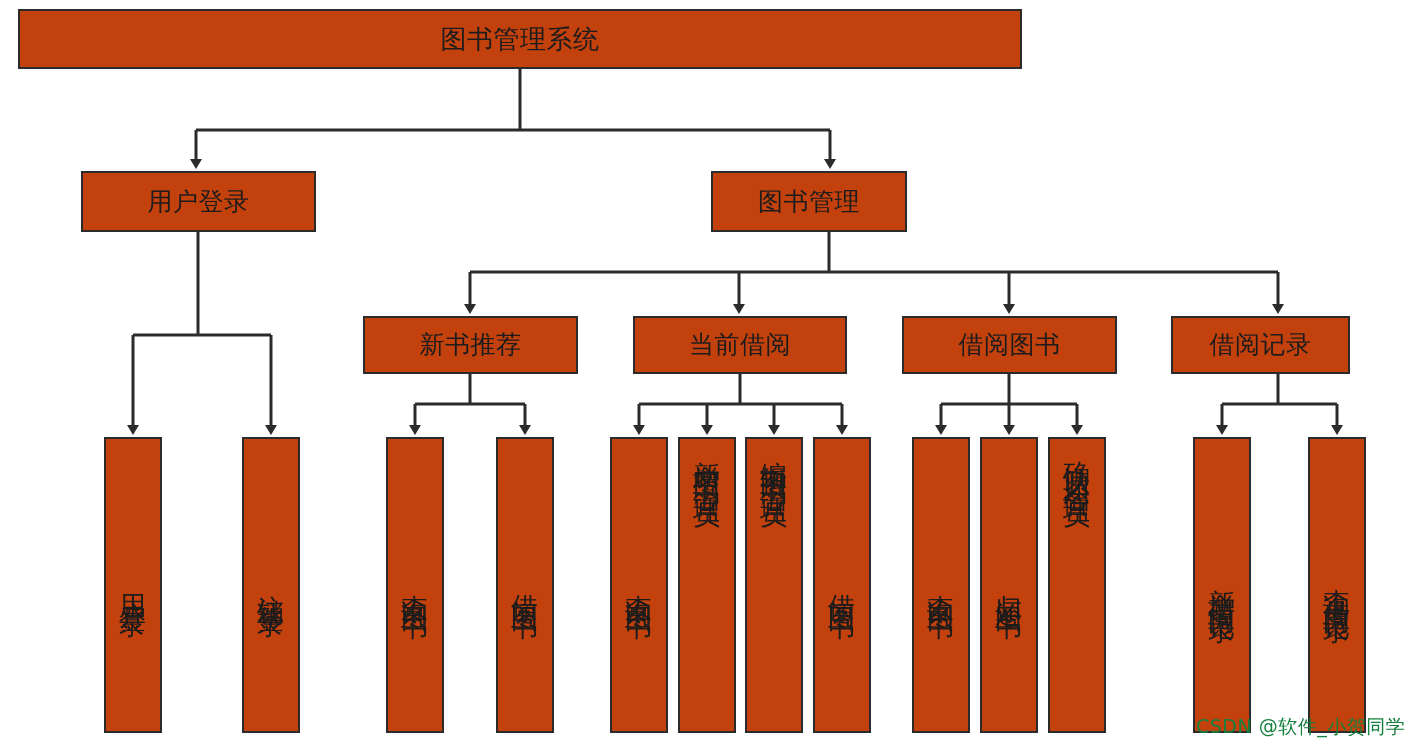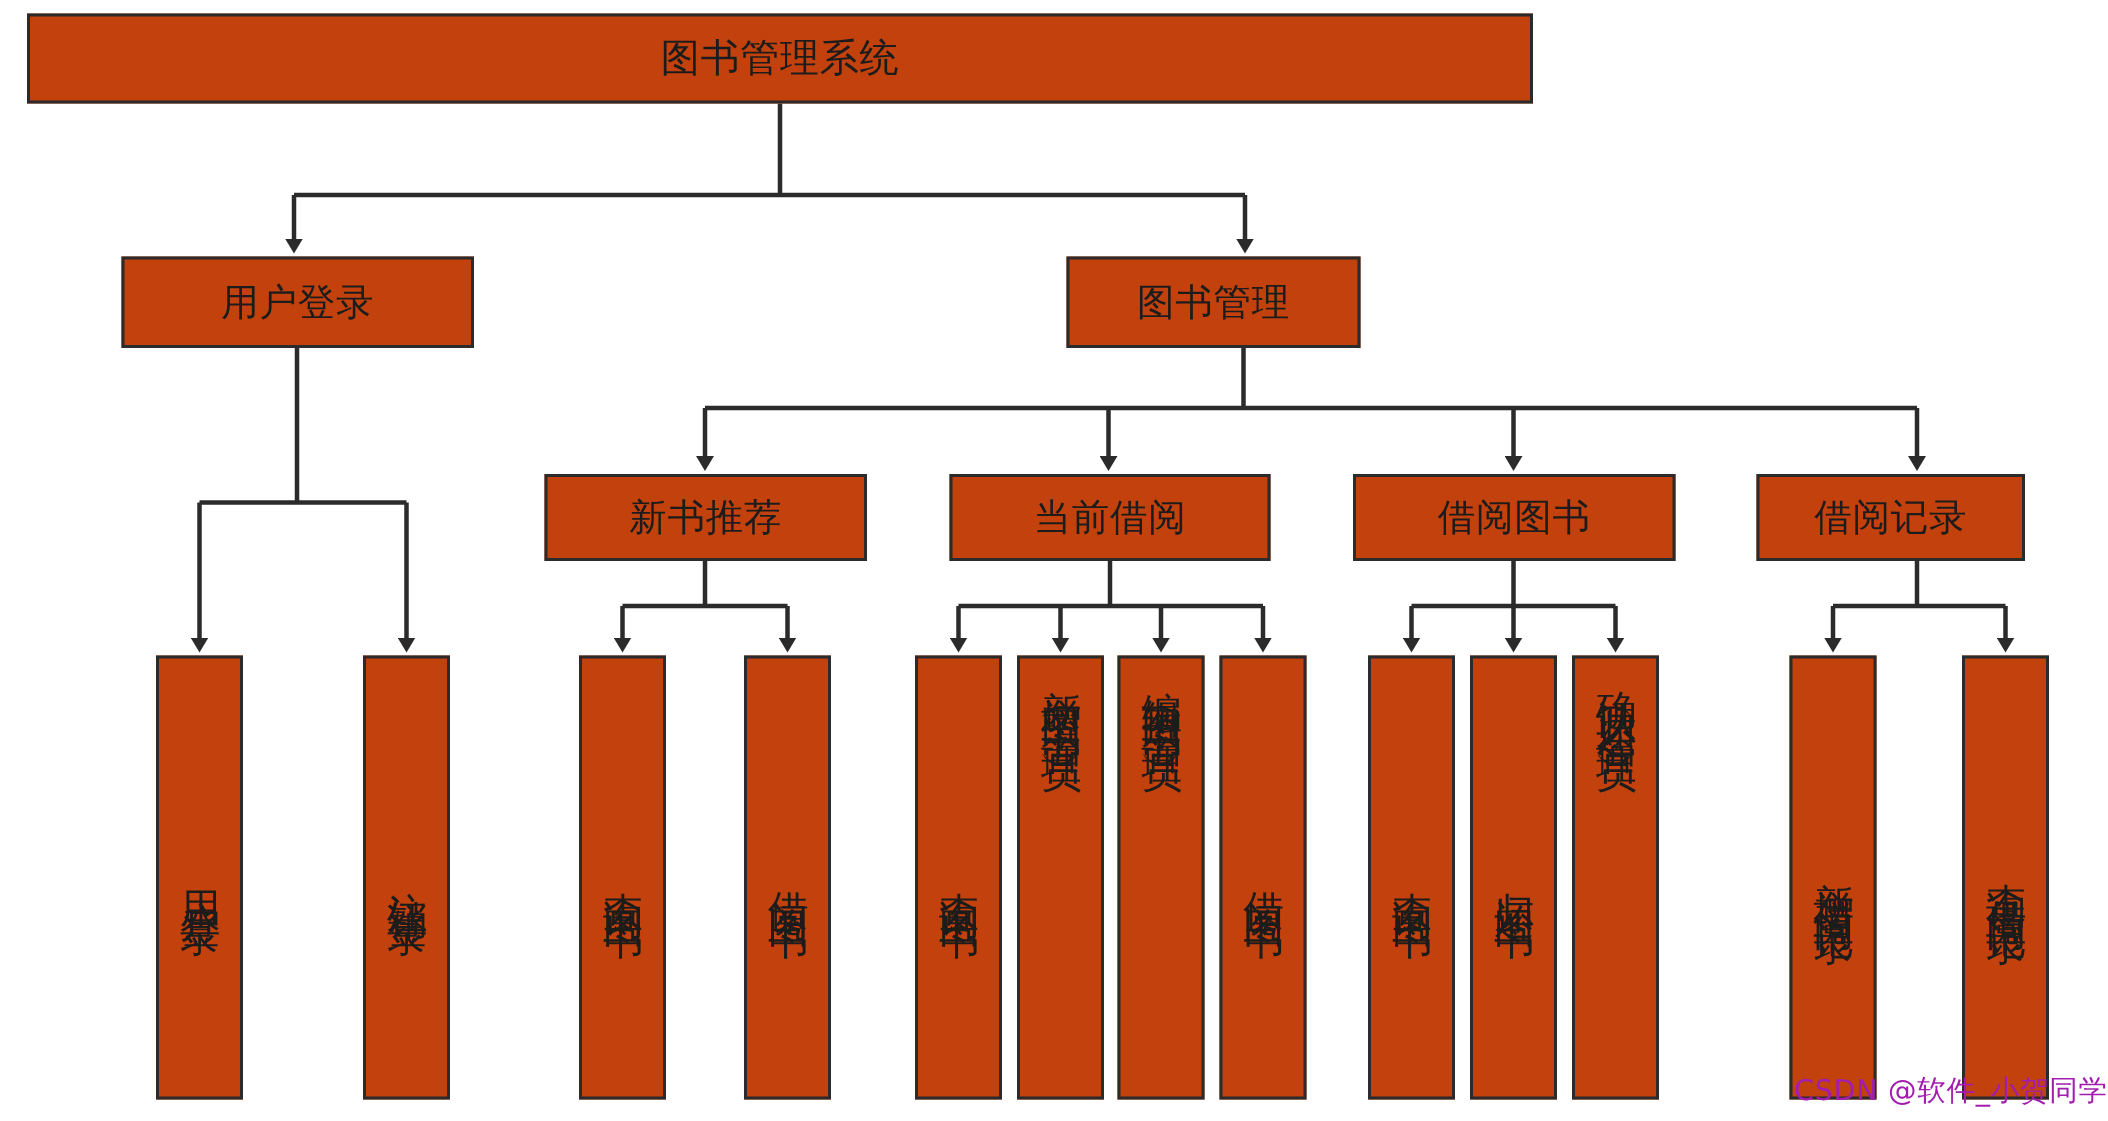--- a/index.html
+++ b/index.html
@@ -65,21 +65,21 @@
     letter-spacing: 6px;
     white-space: nowrap;
   }
   .node.vert.mid .label {
     margin-top: auto;
     margin-bottom: auto;
   }
   .watermark {
     position: absolute;
     font-size: 19px;
-    color: #a21caf;
+    color: #15803d;
     white-space: nowrap;
     letter-spacing: 0.5px;
     font-family: "DejaVu Sans", "Liberation Sans", sans-serif;
   }
 </style>
 </head>
 <body>
 
 <div id="diagram-canvas">
 

